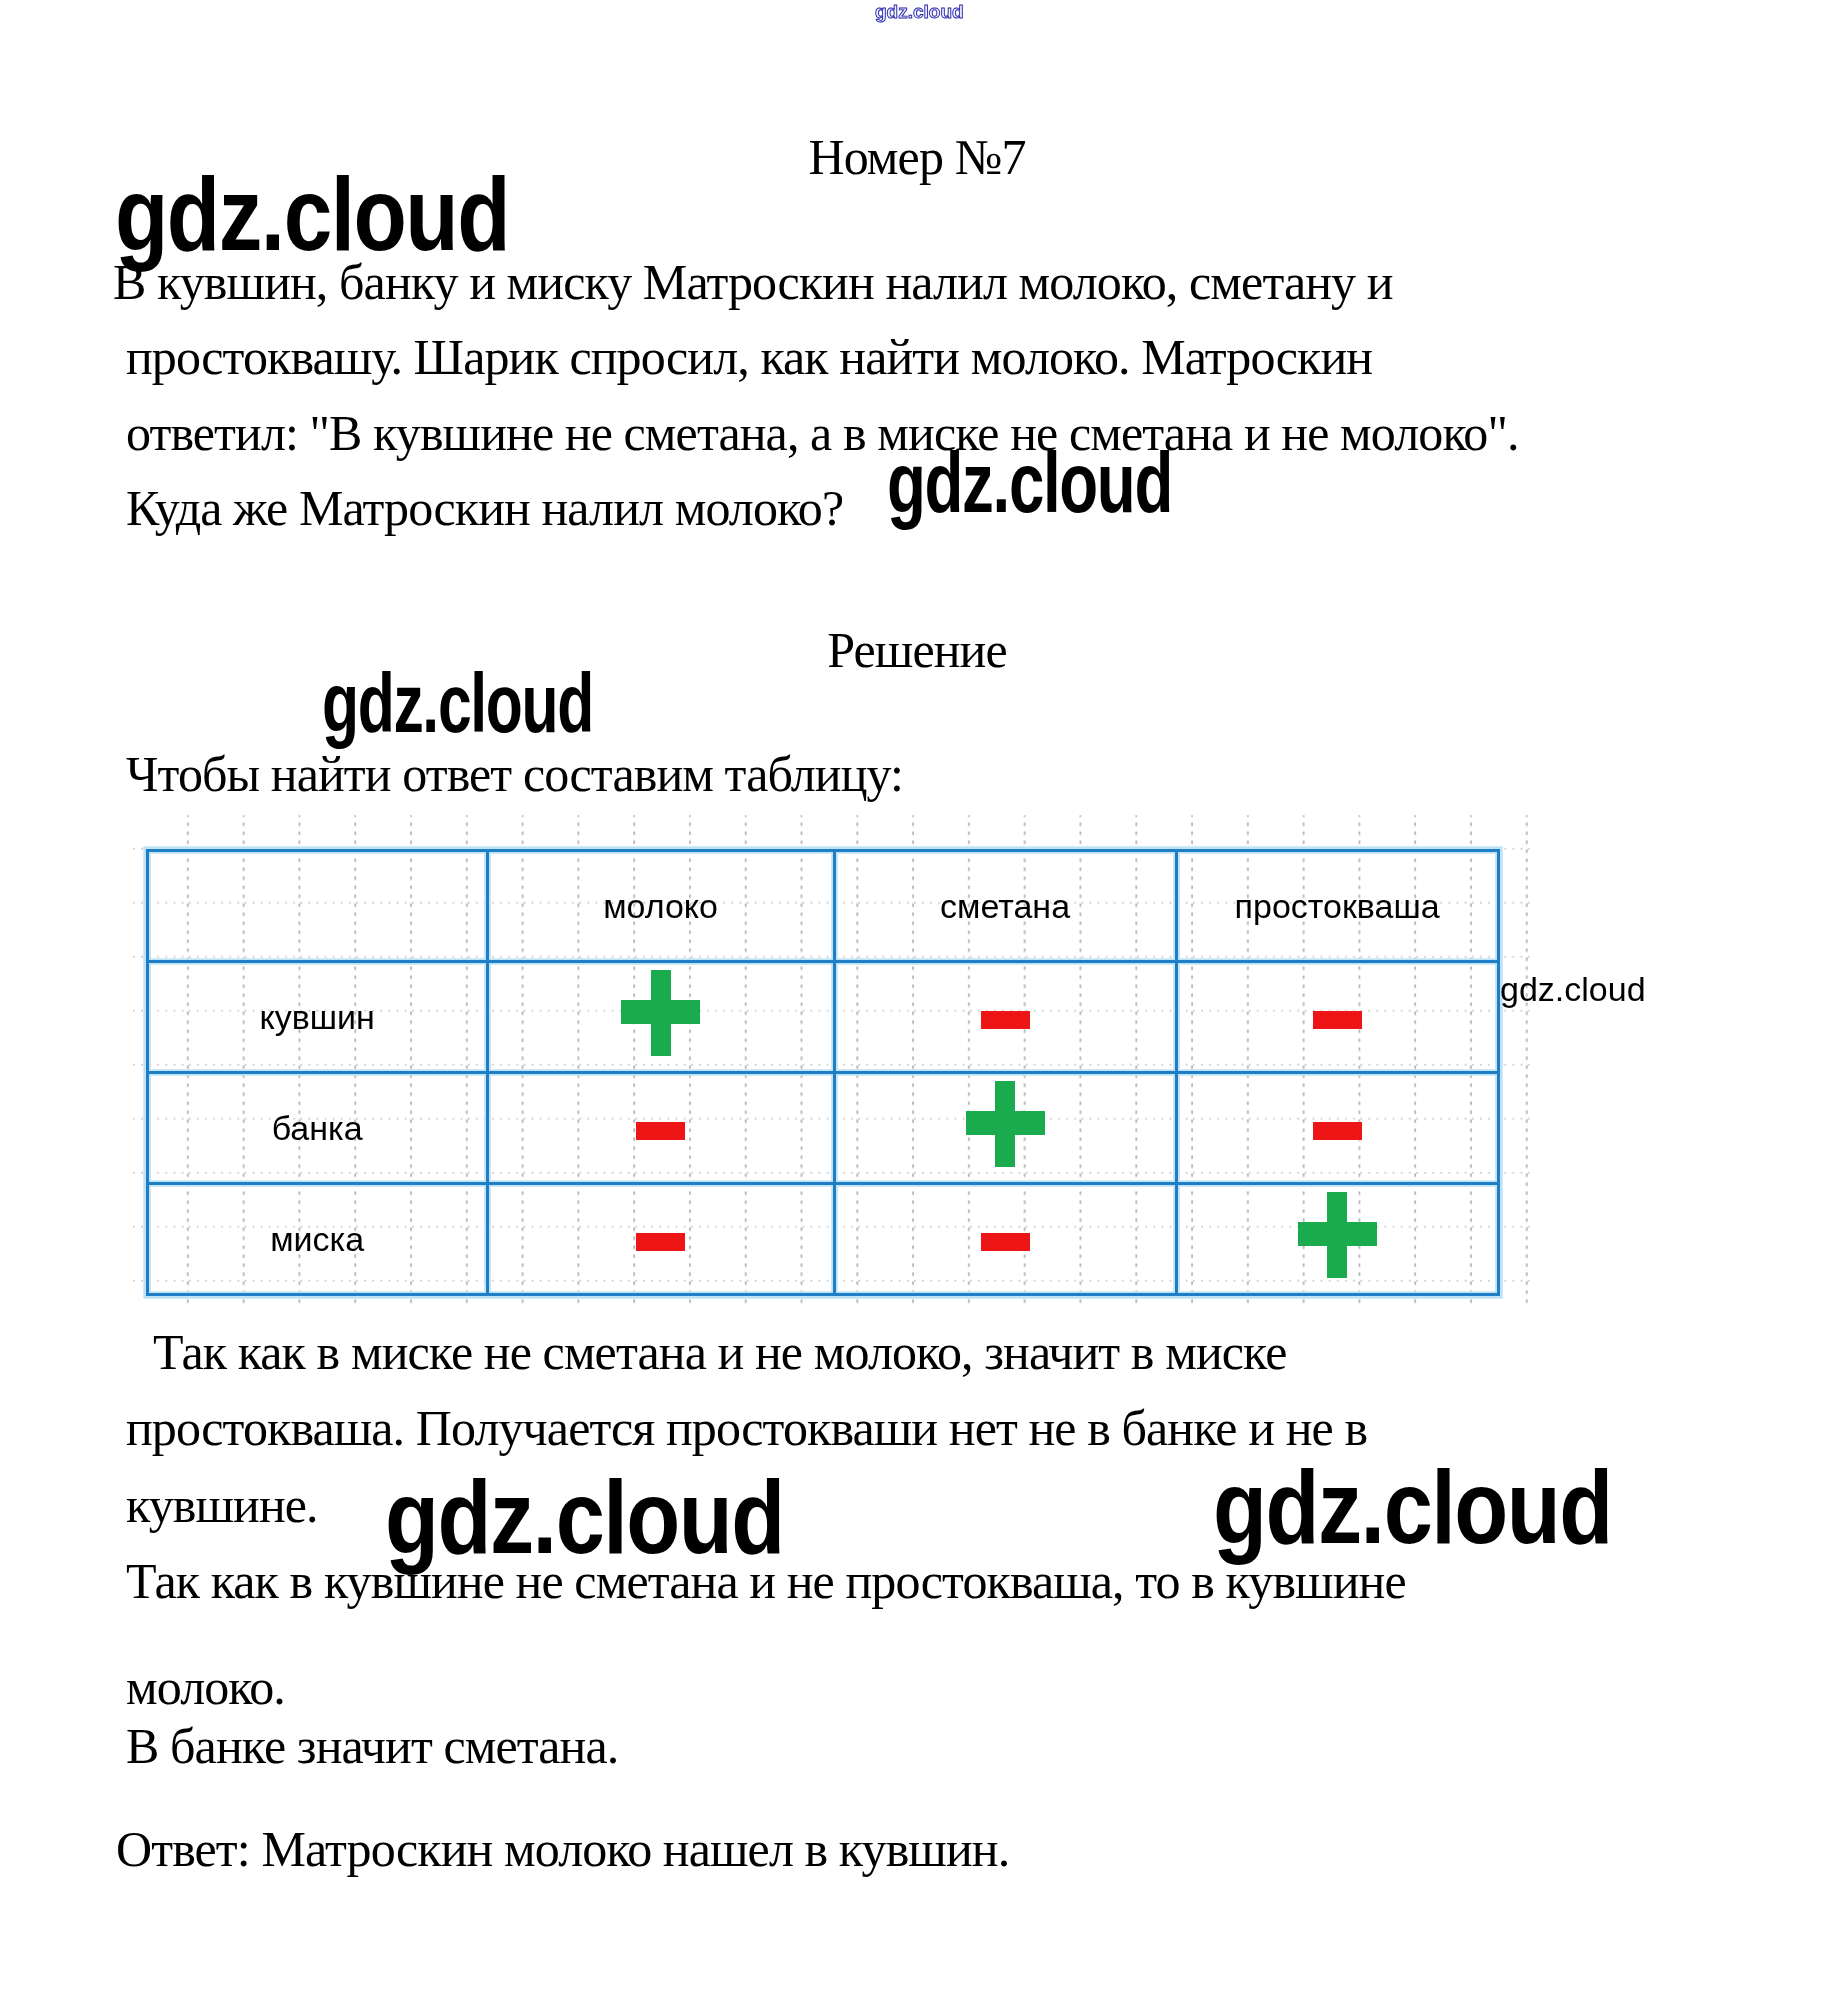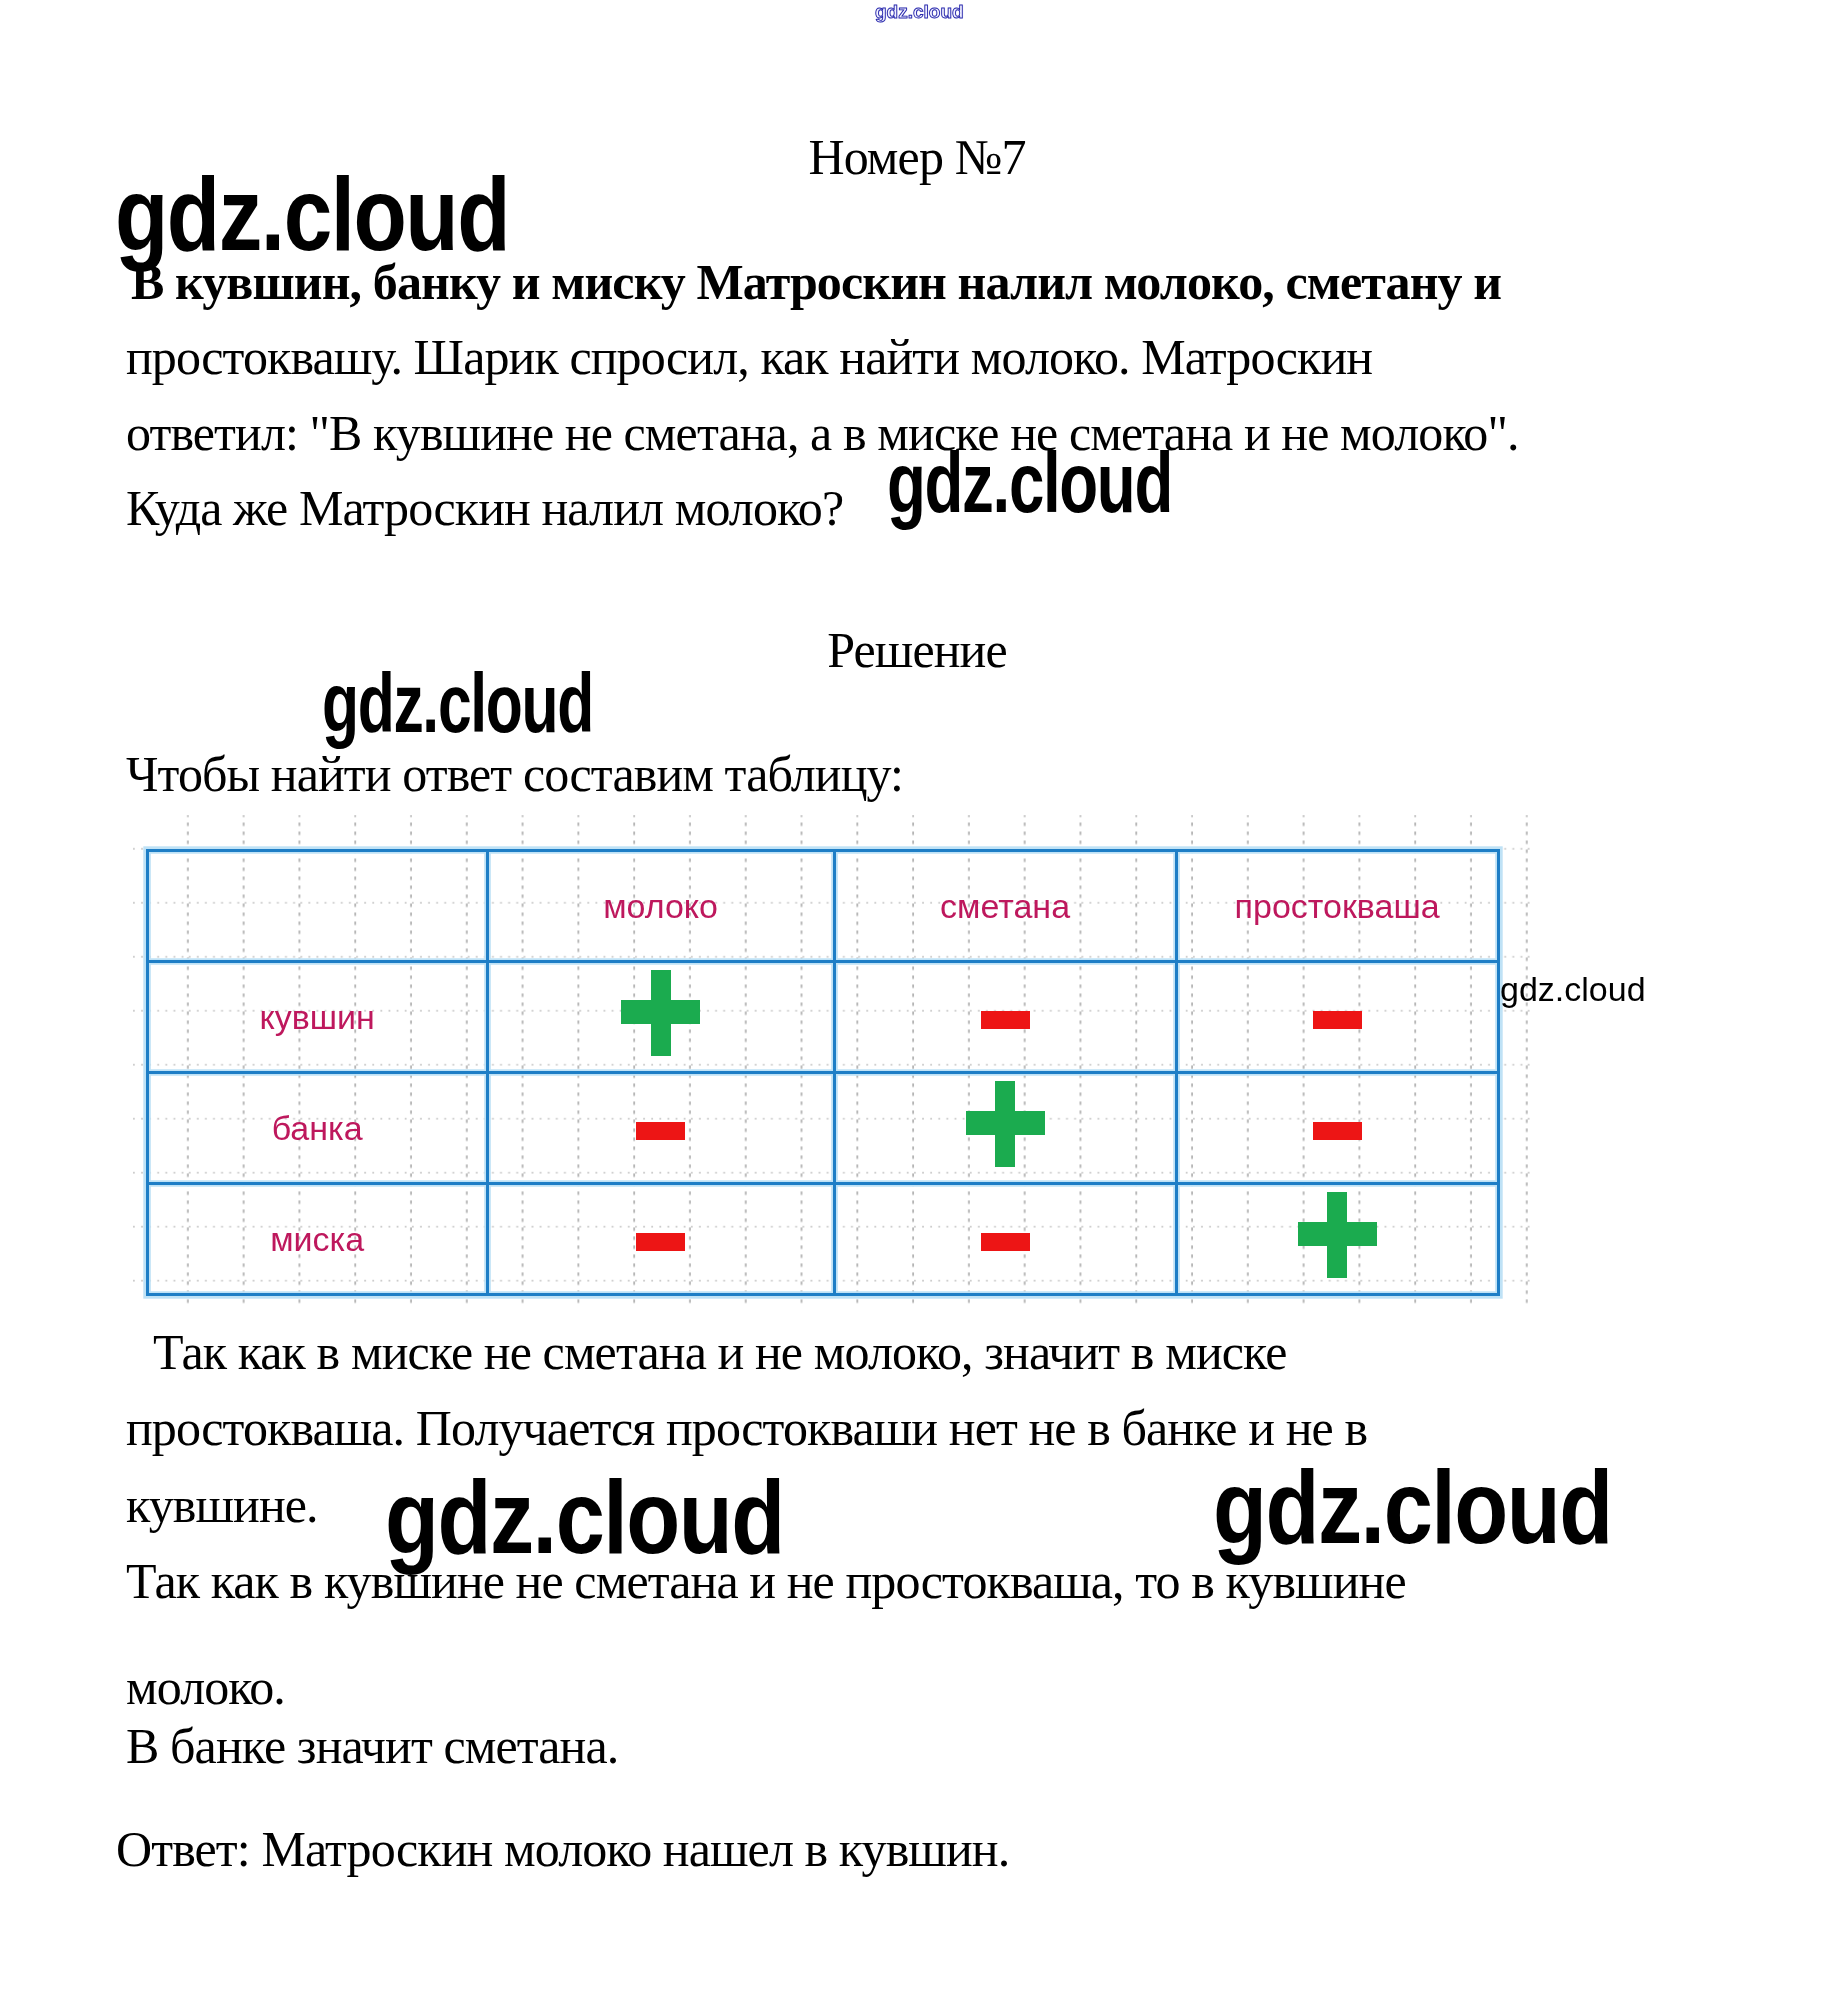--- a/index.html
+++ b/index.html
@@ -48,21 +48,21 @@
   table.logic-table{
     position:absolute;left:12.6px;top:34px;
     border-collapse:collapse;table-layout:fixed;width:1351px;height:432px;
     box-shadow:0 0 0 2.7px var(--table-glow);
     background:transparent;
   }
   table.logic-table td{
     border:3.6px solid var(--table-border);
     box-shadow:inset 0 0 0 1.8px var(--table-glow);
     text-align:center;vertical-align:middle;
-    font-family:"Liberation Sans",sans-serif;font-size:34px;color:#be185d;
+    font-family:"Liberation Sans",sans-serif;font-size:34px;color:#000000;
     height:108px;padding:0;
   }
   .mark{display:inline-block;position:relative;}
   .mark.plus{width:79px;height:86px;}
   .mark.plus::before{
     content:"";position:absolute;left:50%;top:0;bottom:0;width:20px;margin-left:-10px;
     background:var(--plus-green);
   }
   .mark.plus::after{
     content:"";position:absolute;left:0;right:0;top:30px;height:24px;
@@ -72,21 +72,21 @@
 </style>
 </head>
 <body style="--table-border: #1e7ec6; --table-glow: #bfe2f6; --plus-green: #1bab4f; --minus-red: #ed1515; --grid-line: #b5b5b5;">
 
 <div class="abs wm-tiny">gdz.cloud</div>
 
 <div class="abs doc-line centered" style="top:132px;">Номер №7</div>
 
 <div class="abs wm wm-tl">gdz.cloud</div>
 
-<div class="abs doc-line" style="top:257px;left:131px;font-weight:bold;">В кувшин, банку и миску Матроскин налил молоко, сметану и</div>
+<div class="abs doc-line" style="top:257px;left:113px;">В кувшин, банку и миску Матроскин налил молоко, сметану и</div>
 <div class="abs doc-line" style="top:332px;left:126px;">простоквашу. Шарик спросил, как найти молоко. Матроскин</div>
 <div class="abs doc-line" style="top:408px;left:126px;">ответил: "В кувшине не сметана, а в миске не сметана и не молоко".</div>
 <div class="abs wm wm-right">gdz.cloud</div>
 <div class="abs doc-line" style="top:483px;left:126px;">Куда же Матроскин налил молоко?</div>
 
 <div class="abs doc-line centered" style="top:625px;">Решение</div>
 <div class="abs wm wm-mid">gdz.cloud</div>
 <div class="abs doc-line" style="top:749px;left:126px;">Чтобы найти ответ составим таблицу:</div>
 
 <div class="grid-wrap">

